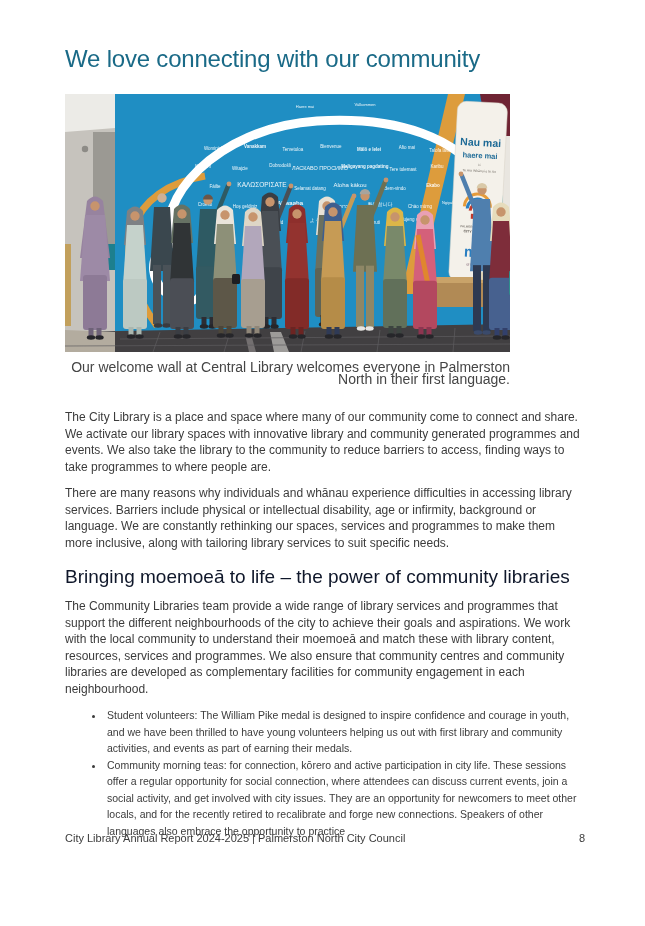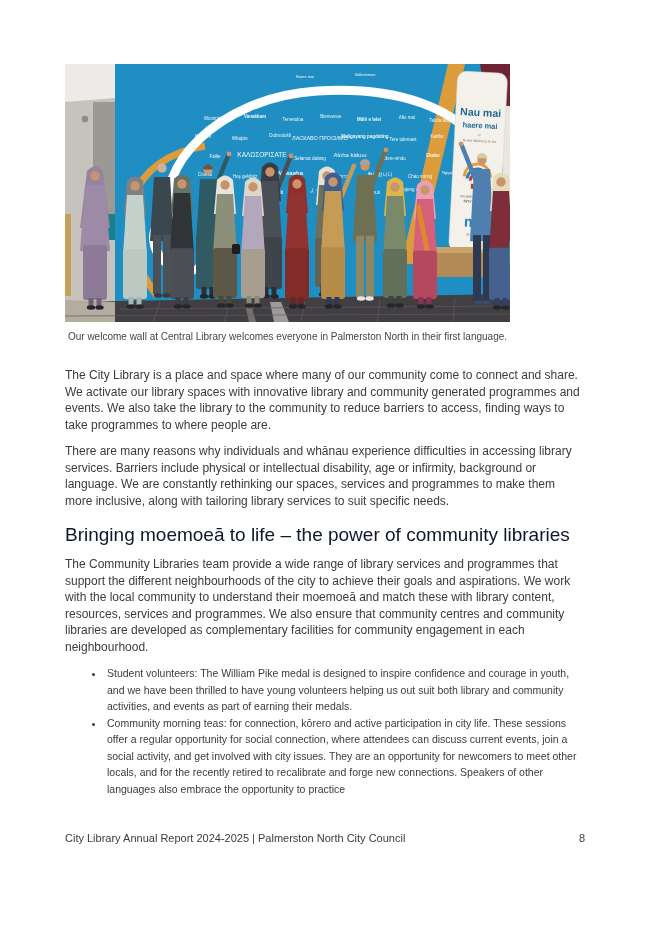--- a/index.html
+++ b/index.html
@@ -7,40 +7,41 @@
     position:relative;width:645px;height:926px;background:#ffffff;overflow:hidden;
     font-family:"Liberation Sans",sans-serif;color:#3b3b3b;margin:0 auto;
   }
   .content{padding:44px 60px 0 65px;}
   .page-title{
     font-size:24px;font-weight:400;color:#1a6a87;margin:0;line-height:30px;letter-spacing:-0.2px;
   }
   figure.photo{margin:20px 0 0 0;width:445px;}
   figure.photo svg{display:block;}
   figcaption{
-    width:445px;text-align:center;font-size:10px;color:#454545;margin-top:9px;line-height:12px;
+    width:445px;text-align:right;font-size:14px;color:#454545;margin-top:9px;line-height:12px;
   }
   .body-text p{font-size:12px;line-height:16.5px;margin:0 0 10px 0;}
   .body-text p.first{margin-top:24px;}
   .section-heading{
     font-size:19px;font-weight:400;color:#0f172a;line-height:27px;margin:12px 0 8px 0;
   }
   ul.highlights{margin:0;padding:0 0 0 40px;font-size:10.5px;line-height:16.5px;list-style-type:disc;}
   ul.highlights li{padding-left:2px;margin:0;}
   .footer{
     position:absolute;left:65px;right:60px;top:832px;display:flex;justify-content:space-between;
     font-size:11px;color:#3b3b3b;
   }
 </style>
 </head>
 <body>
 
 <div class="page">
   <div class="content">
 
+    <h1 class="page-title">We love connecting with our community</h1>
 
     <figure class="photo">
       <svg id="photo-svg" width="445" height="258" viewBox="0 0 445 258">
 
         <g>
           <rect x="0" y="0" width="55" height="240" fill="#c6c3bd"></rect>
           <polygon points="0,0 150,0 150,26 0,38" fill="#ecebe7"></polygon>
           <rect x="28" y="38" width="24" height="112" fill="#9b9993"></rect>
           <circle cx="20" cy="55" r="3.2" fill="#8d8b86"></circle>
           <rect x="0" y="150" width="6" height="82" fill="#c2a05c"></rect>
@@ -310,21 +311,21 @@
       </svg>
       <figcaption>Our welcome wall at Central Library welcomes everyone in Palmerston North in their first language.</figcaption>
     </figure>
 
     <div class="body-text">
       <p class="first">The City Library is a place and space where many of our community come to connect and share. We activate our library spaces with innovative library and community generated programmes and events. We also take the library to the community to reduce barriers to access, finding ways to take programmes to where people are.</p>
       <p>There are many reasons why individuals and whānau experience difficulties in accessing library services. Barriers include physical or intellectual disability, age or infirmity, background or language. We are constantly rethinking our spaces, services and programmes to make them more inclusive, along with tailoring library services to suit specific needs.</p>
       <h2 class="section-heading">Bringing moemoeā to life – the power of community libraries</h2>
       <p>The Community Libraries team provide a wide range of library services and programmes that support the different neighbourhoods of the city to achieve their goals and aspirations. We work with the local community to understand their moemoeā and match these with library content, resources, services and programmes. We also ensure that community centres and community libraries are developed as complementary facilities for community engagement in each neighbourhood.</p>
       <ul class="highlights">
-        <li>Student volunteers: The William Pike medal is designed to inspire confidence and courage in youth, and we have been thrilled to have young volunteers helping us out suit both library and community activities, and events as part of earning their medals.</li>
+        <li>Student volunteers: The William Pike medal is designed to inspire confidence and courage in youth, and we have been thrilled to have young volunteers helping us out with first library and community activities, and events as part of earning their medals.</li>
         <li>Community morning teas: for connection, kōrero and active participation in city life. These sessions offer a regular opportunity for social connection, where attendees can discuss current events, join a social activity, and get involved with city issues. They are an opportunity for newcomers to meet other locals, and for the recently retired to recalibrate and forge new connections. Speakers of other languages also embrace the opportunity to practice</li>
       </ul>
     </div>
   </div>
 
   <div class="footer">
     <span>City Library Annual Report 2024-2025 | Palmerston North City Council</span>
     <span>8</span>
   </div>
 </div>

